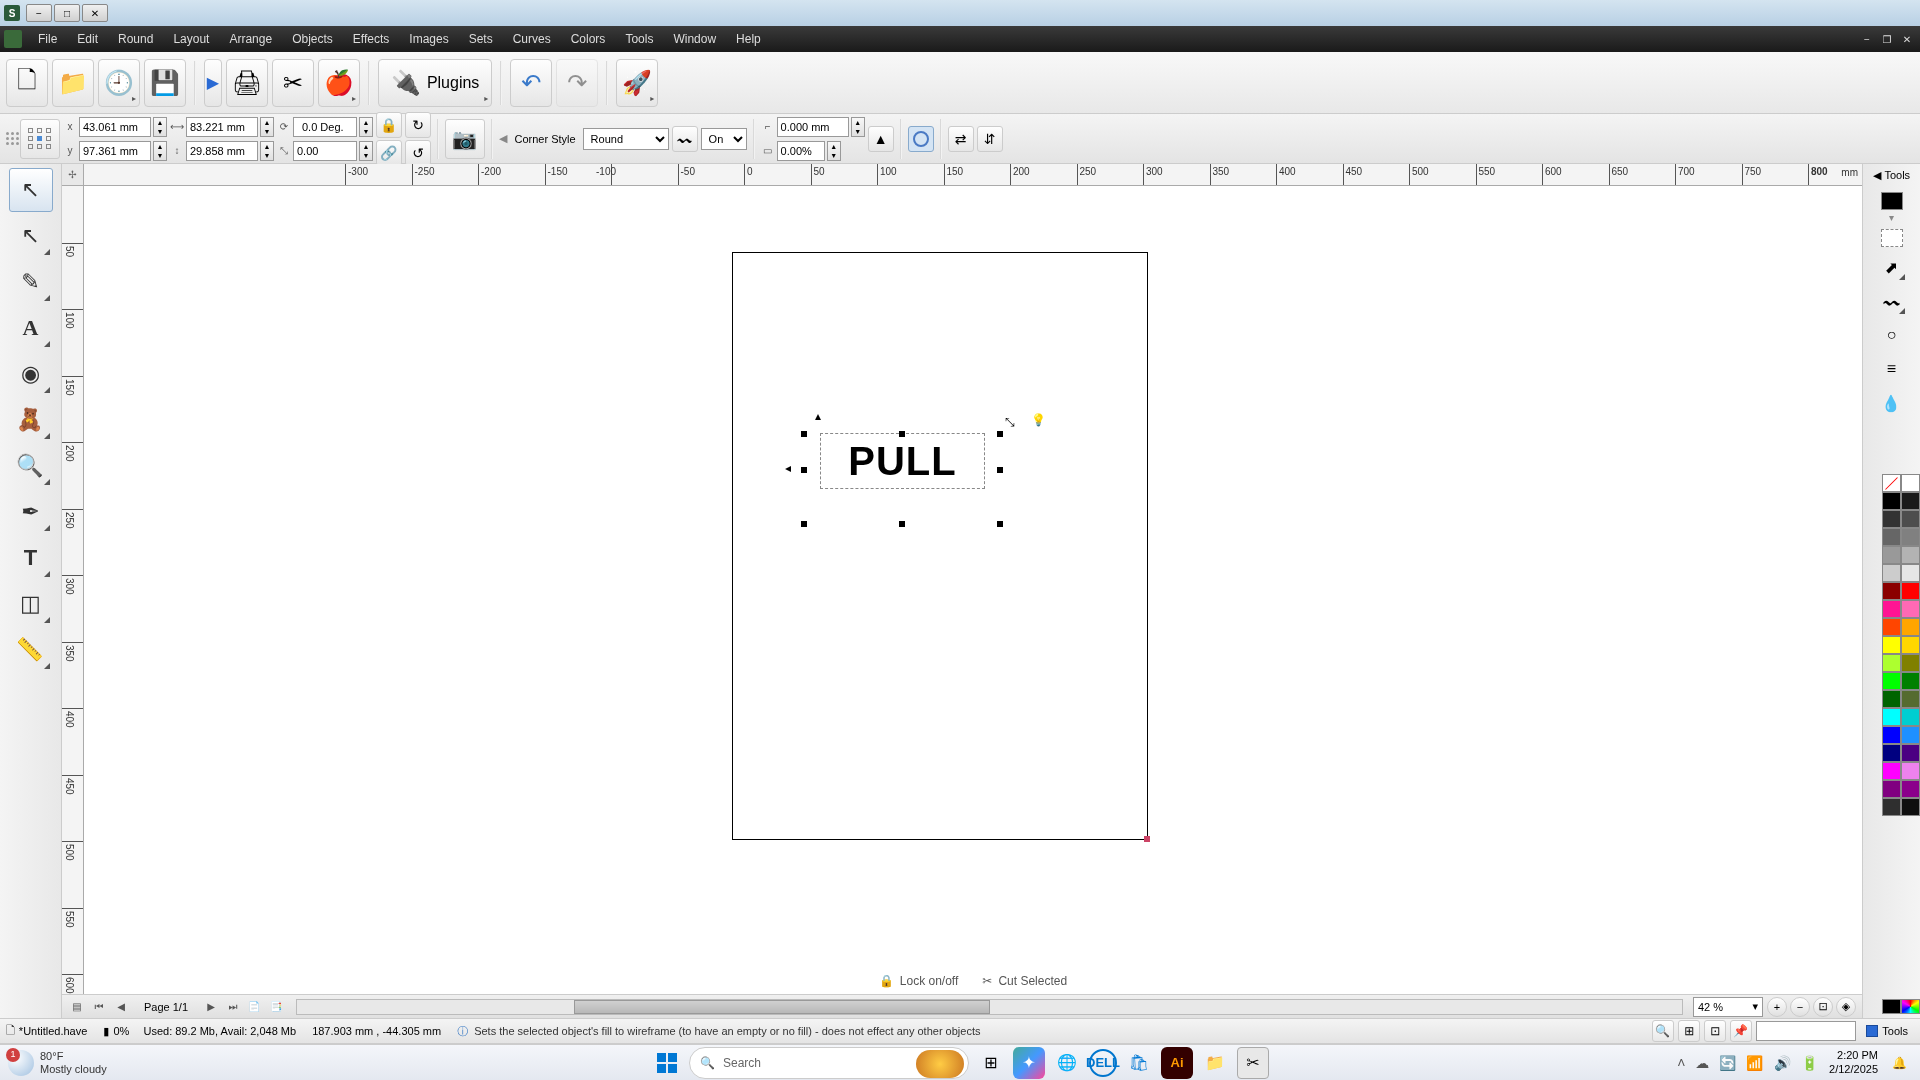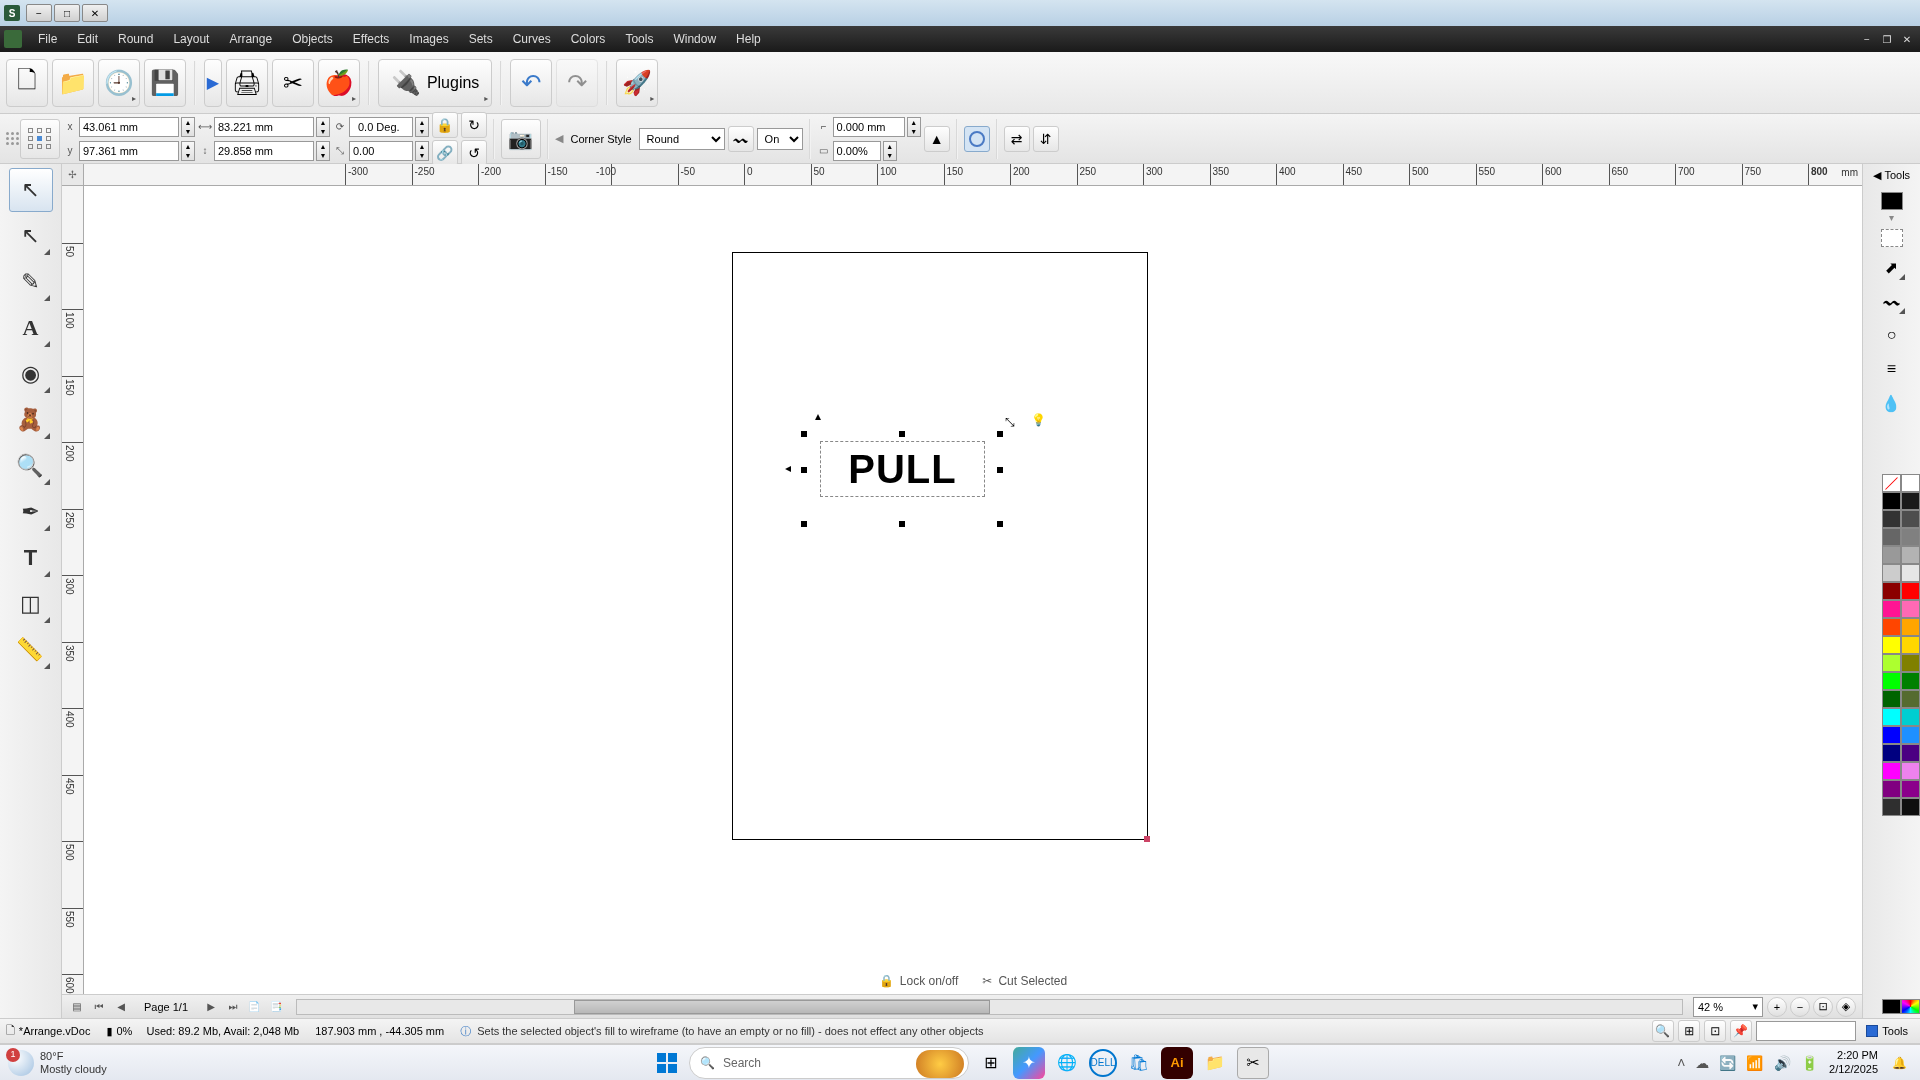--- a/index.html
+++ b/index.html
@@ -24,21 +24,21 @@
 .tb-btn { height: 48px; min-width: 42px; background: linear-gradient(#fefefe,#e6e6e6); border: 1px solid #ccc; border-radius: 4px; display: flex; align-items: center; justify-content: center; cursor: pointer; position: relative; }
 .tb-btn.small-arrow::after { content: '▸'; position: absolute; right: 3px; bottom: 3px; font-size: 8px; color: #555; }
 .tb-sep { width: 2px; height: 44px; background: linear-gradient(to right,#ccc,#fff); margin: 0 4px; }
 .plugins-btn { display: flex; align-items: center; gap: 6px; padding: 0 12px; }
 .tb-icon { font-size: 24px; }
 
 
 .prop-bar { height: 50px; background: linear-gradient(#f4f4f4,#e4e4e4); border-bottom: 1px solid #ccc; display: flex; align-items: center; padding: 0 6px; gap: 3px; font-size: 11px; }
 .prop-group { display: flex; flex-direction: column; gap: 2px; }
 .prop-row { display: flex; align-items: center; gap: 2px; height: 22px; }
-.prop-input { width: 100px; height: 20px; border: 1px solid #999; background: #fff; padding: 0 3px; font-size: 11px; }
+.prop-input { width: 72px; height: 20px; border: 1px solid #999; background: #fff; padding: 0 3px; font-size: 11px; }
 .prop-spinner { width: 14px; height: 20px; display: flex; flex-direction: column; border: 1px solid #999; background: linear-gradient(#f8f8f8,#e0e0e0); }
 .prop-spinner div { flex: 1; display: flex; align-items: center; justify-content: center; font-size: 7px; cursor: pointer; }
 .prop-label { width: 14px; text-align: center; color: #555; font-size: 10px; }
 .prop-icon-btn { width: 26px; height: 26px; background: linear-gradient(#fefefe,#e6e6e6); border: 1px solid #ccc; border-radius: 3px; display: flex; align-items: center; justify-content: center; cursor: pointer; font-size: 14px; }
 .prop-sep { width: 2px; height: 40px; background: linear-gradient(to right,#ccc,#fff); margin: 0 3px; }
 .prop-select { height: 22px; border: 1px solid #999; background: #fff; font-size: 11px; padding: 0 3px; }
 .corner-label { margin: 0 4px; }
 .grip { width: 8px; height: 40px; display: flex; flex-direction: column; justify-content: center; gap: 2px; margin-right: 3px; cursor: move; }
 .grip span { width: 3px; height: 3px; background: #999; border-radius: 50%; }
 .grip-grid { display: grid; grid-template-columns: repeat(3,3px); gap: 2px; }
@@ -58,21 +58,21 @@
 .ruler-unit { position: absolute; right: 4px; top: 3px; font-size: 10px; color: #333; }
 
 .v-ruler { position: absolute; left: 62px; top: 22px; bottom: 24px; width: 22px; background: #f4f4f4; border-right: 1px solid #aaa; overflow: hidden; }
 .v-tick-major { position: absolute; left: 0; width: 100%; border-top: 1px solid #555; }
 .v-tick-label { position: absolute; left: 2px; font-size: 10px; color: #333; writing-mode: vertical-rl; transform: translateY(3px); }
 
 .canvas-area { position: absolute; left: 84px; right: 58px; top: 22px; bottom: 24px; background: #fff; overflow: hidden; }
 .page { position: absolute; left: 648px; top: 66px; width: 416px; height: 588px; background: #fff; border: 1px solid #000; }
 .page-shadow { position: absolute; right: -3px; bottom: -3px; width: 6px; height: 6px; background: #c46; }
 
-.text-obj { position: absolute; left: 87px; top: 188px; width: 165px; height: 56px; border: 1px dashed #888; display: flex; align-items: center; justify-content: center; font-weight: 900; font-size: 40px; letter-spacing: 1px; font-family: Arial Black, sans-serif; }
+.text-obj { position: absolute; left: 87px; top: 180px; width: 165px; height: 56px; border: 1px dashed #888; display: flex; align-items: center; justify-content: center; font-weight: 900; font-size: 40px; letter-spacing: 1px; font-family: Arial Black, sans-serif; }
 .sel-handle { position: absolute; width: 6px; height: 6px; background: #000; }
 .sel-arrow { position: absolute; font-size: 12px; color: #000; }
 
 .right-tools-tab { width: 58px; background: linear-gradient(to left,#f4f4f4,#e8e8e8); border-left: 1px solid #ccc; position: absolute; right: 0; top: 0; bottom: 0; display: flex; flex-direction: column; align-items: center; }
 .tools-tab-btn { height: 22px; font-size: 11px; display: flex; align-items: center; gap: 3px; cursor: pointer; padding: 0 4px; }
 .rtool { width: 28px; height: 28px; display: flex; align-items: center; justify-content: center; cursor: pointer; font-size: 16px; margin-top: 6px; position: relative; }
 .rtool.has-fly::after { content: ''; position: absolute; right: 1px; bottom: 1px; border: 3px solid transparent; border-right-color: #555; border-bottom-color: #555; }
 .fill-swatch { width: 22px; height: 18px; border: 1px solid #888; margin-top: 6px; }
 
 .color-palette { position: absolute; right: 0; top: 310px; width: 38px; display: flex; flex-wrap: wrap; }
@@ -594,21 +594,21 @@
       <div class="zoom-btn">−</div>
       <div class="zoom-btn">⊡</div>
       <div class="zoom-btn">◈</div>
     </div>
   </div>
 </div>
 
 <div class="doc-tab-bar">
   <div class="doc-tab">
       <span>🗋</span>
-      <span>*Arrange.vDoc</span>
+      <span>*Untitled.have</span>
     </div>
   <div class="doc-tab"><span>▮</span><span>0%</span>&nbsp;&nbsp;<span>Used: 89.2 Mb, Avail: 2,048 Mb</span></div>
   <div>187.903 mm , -44.305 mm</div>
   <div class="status-hint">
       <span style="color:#3a7ac4">ⓘ</span>
       <span>Sets the selected object's fill to wireframe (to have an empty or no fill) - does not effect any other objects</span>
     </div>
   <div class="status-right-btns">
     <div class="status-icon-btn">🔍</div>
     <div class="status-icon-btn">⊞</div>
@@ -642,21 +642,21 @@
         </div>
       </div>
     <div class="search-box">
         <span>🔍</span>
         <span>Search</span>
         <div class="search-decoration"></div>
       </div>
     <div class="task-icon">⊞</div>
     <div class="task-icon" style="background:linear-gradient(135deg,#4a9,#49f,#f49);border-radius:6px;color:#fff">✦</div>
     <div class="task-icon" style="color:#1a8ac4">🌐</div>
-    <div class="task-icon" style="border:2px solid #0076ce;border-radius:50%;width:28px;height:28px;font-size:10px;color:#0076ce;font-weight:normal">DELL</div>
+    <div class="task-icon" style="border:2px solid #0076ce;border-radius:50%;width:28px;height:28px;font-size:13px;color:#0076ce;font-weight:bold">DELL</div>
     <div class="task-icon" style="color:#0078d4">🛍</div>
     <div class="task-icon" style="background:#330000;color:#ff9a00;border-radius:6px;font-weight:bold;font-size:13px">Ai</div>
     <div class="task-icon">📁</div>
     <div class="task-icon" style="background:#e8e8e8;border:1px solid #aaa;border-radius:4px">✂</div>
   </div>
   <div class="taskbar-right">
     <span class="tray-icon">˄</span>
     <span class="tray-icon">☁</span>
     <span class="tray-icon">🔄</span>
     <span class="tray-icon">📶</span>

